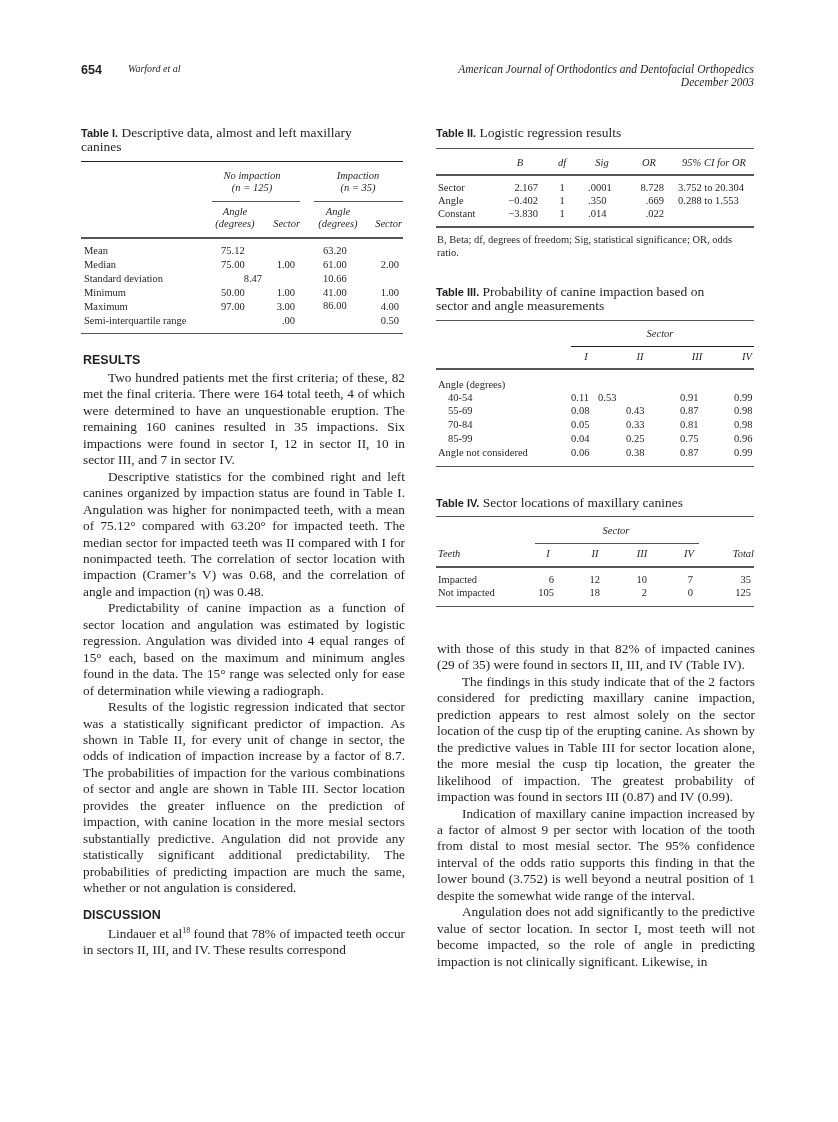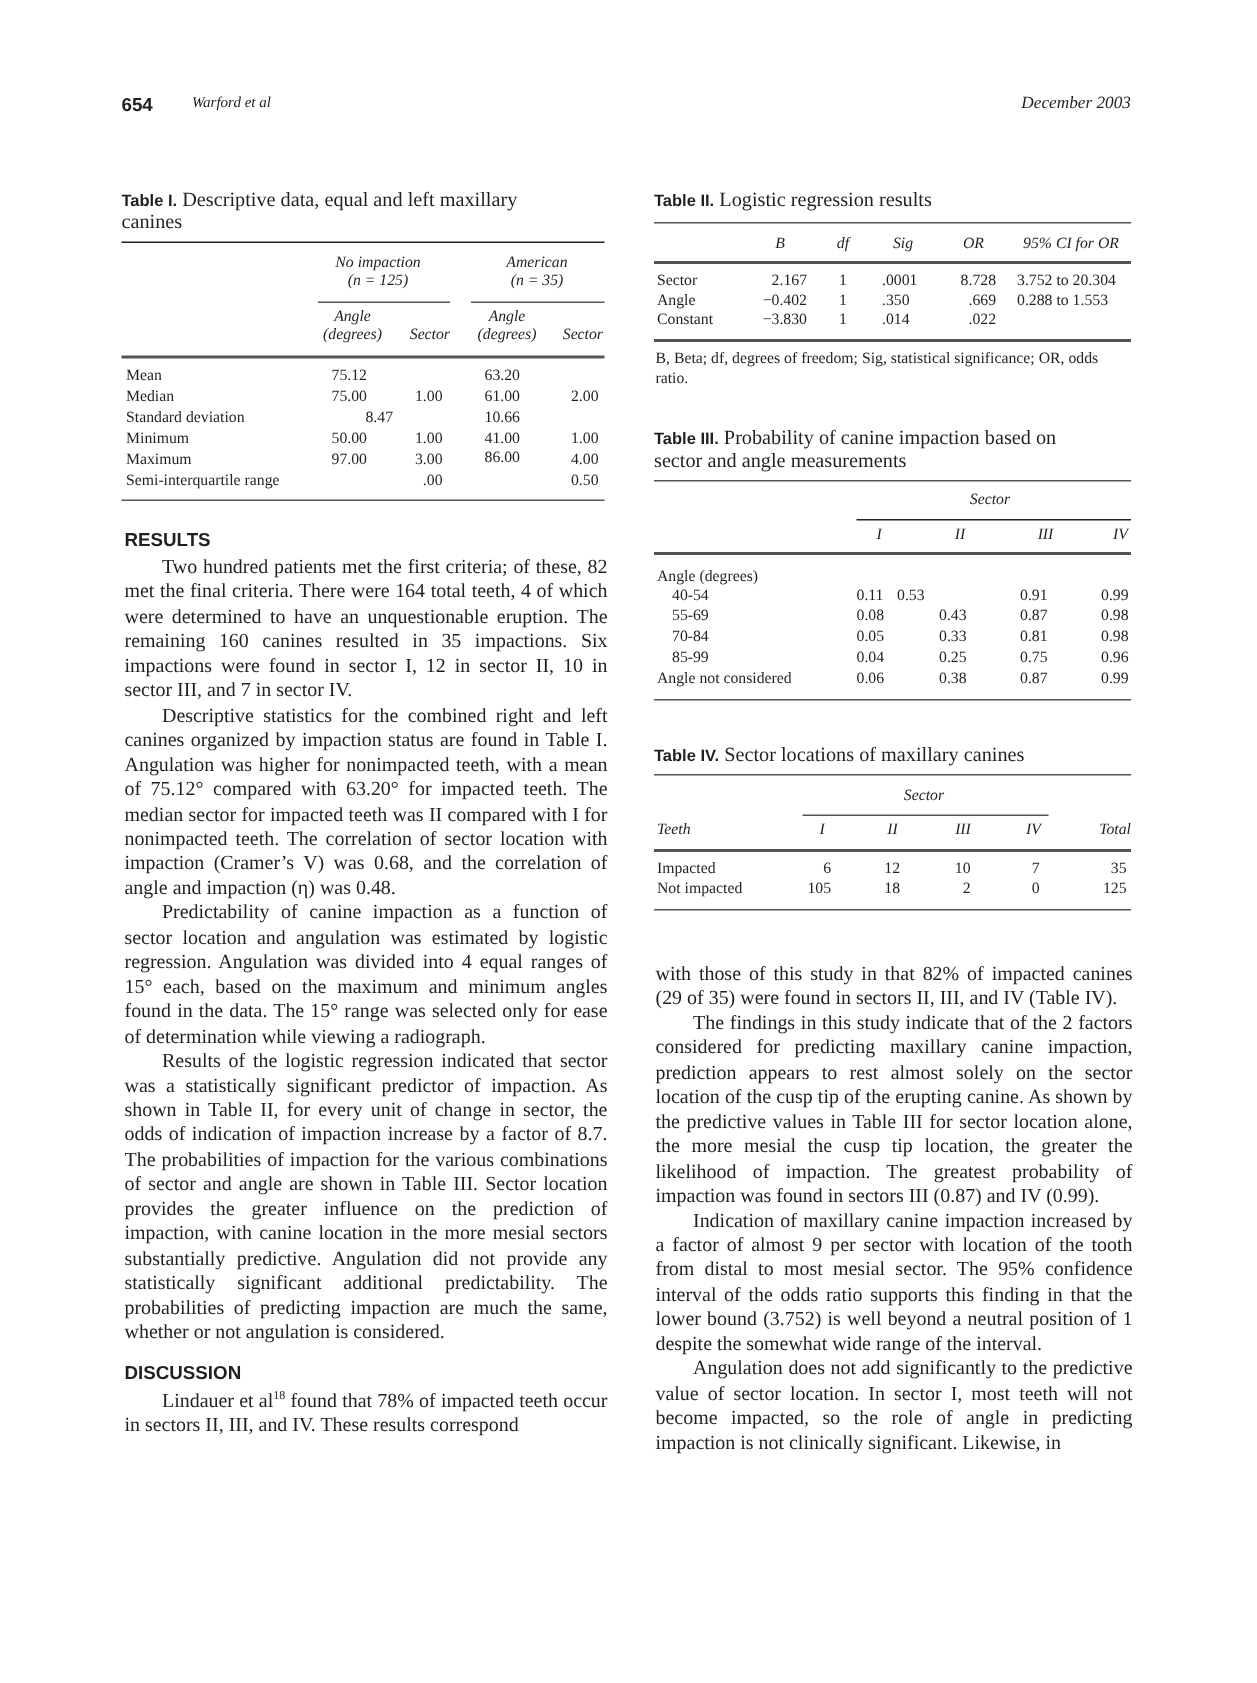--- a/index.html
+++ b/index.html
@@ -31,34 +31,35 @@
   .col p.noind { text-indent: 0; }
   .col h2 { font-family: "Liberation Sans", sans-serif; font-weight: bold; font-size: 12.5px; margin: 0; line-height: 16px; }
   sup { font-size: 8px; line-height: 0; }
 </style>
 </head>
 <body>
 
 <div class="abs pagenum">654</div>
 <div class="abs runauth">Warford et al</div>
 <div class="abs journal">
+  <div>American Journal of Orthodontics and Dentofacial Orthopedics</div>
   <div>December 2003</div>
 </div>
 
 <div>
   <div class="abs caption" style="left:81px; top:126px; width:330px;">
     <span class="lbl">Table I.</span>
-    <span>Descriptive data, equal and left maxillary</span><br>
+    <span>Descriptive data, almost and left maxillary</span><br>
     <span>canines</span>
   </div>
   <div class="rule" style="left:81px; top:161px; width:322px; border-top-width:1.5px;"></div>
 
   <div class="t c it" style="left:212px; top:170px; width:80px;">No impaction</div>
   <div class="t c it" style="left:212px; top:182px; width:80px;">(n = 125)</div>
-  <div class="t c it" style="left:318px; top:170px; width:80px;">American</div>
+  <div class="t c it" style="left:318px; top:170px; width:80px;">Impaction</div>
   <div class="t c it" style="left:318px; top:182px; width:80px;">(n = 35)</div>
   <div class="rule gray" style="left:212px; top:201px; width:88px;"></div>
   <div class="rule gray" style="left:314px; top:201px; width:89px;"></div>
 
   <div class="t c it" style="left:210px; top:206px; width:50px;">Angle</div>
   <div class="t c it" style="left:210px; top:218px; width:50px;">(degrees)</div>
   <div class="t r it" style="left:260px; top:218px; width:40px;">Sector</div>
   <div class="t c it" style="left:313px; top:206px; width:50px;">Angle</div>
   <div class="t c it" style="left:313px; top:218px; width:50px;">(degrees)</div>
   <div class="t r it" style="left:362px; top:218px; width:40px;">Sector</div>

